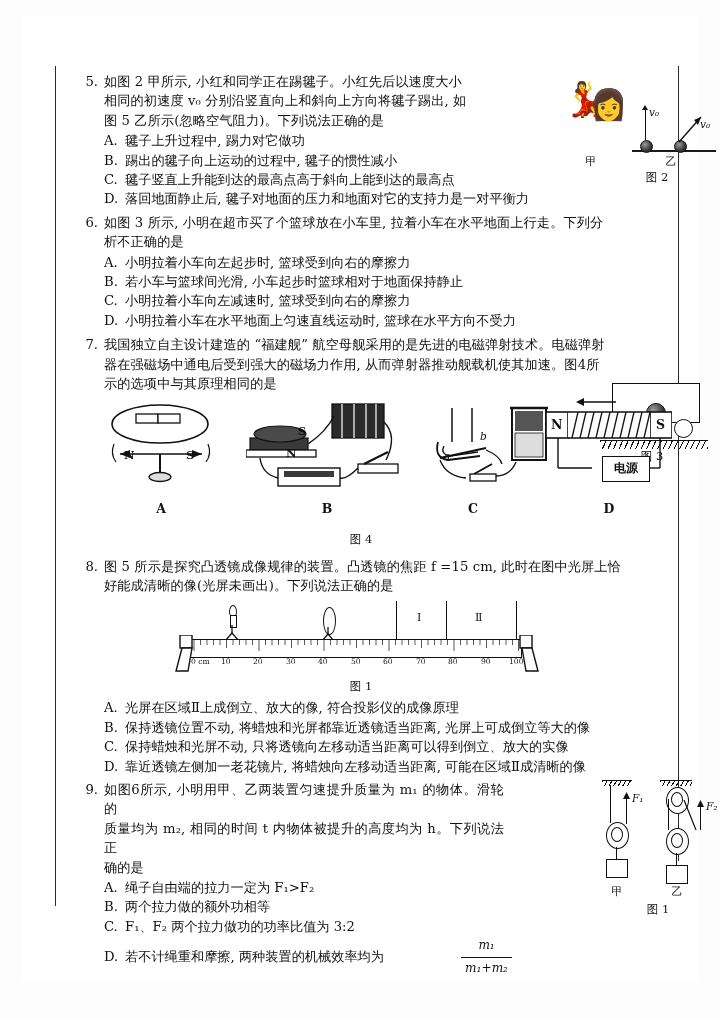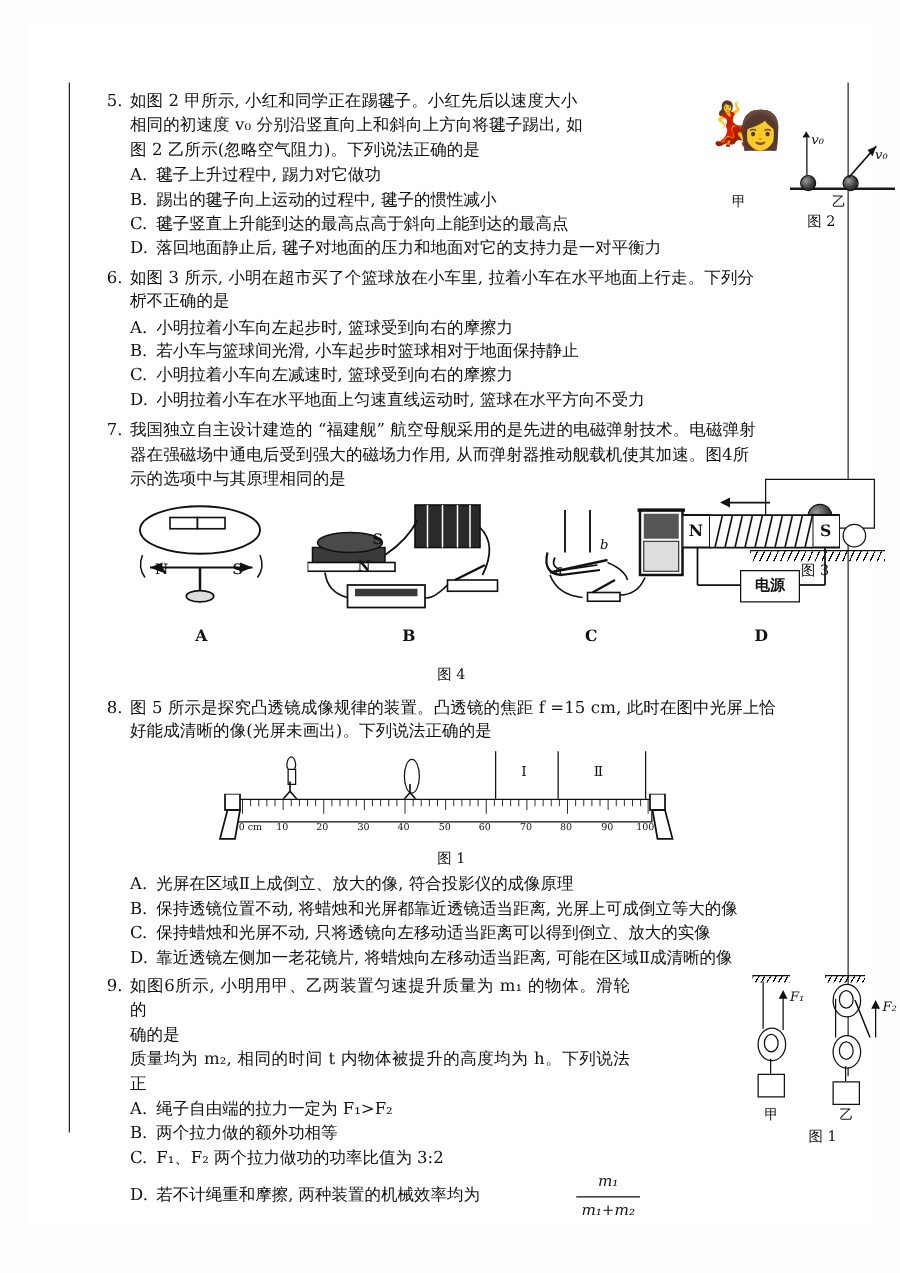--- a/index.html
+++ b/index.html
@@ -345,21 +345,21 @@
 
   <div class="content">
 
     <div class="q">
       <div class="q-head">
         <div class="q-num">5.</div>
         <div class="q-body">
           <div class="q-stem" style="width:392px;">
             <div>如图 2 甲所示, 小红和同学正在踢毽子。小红先后以速度大小</div>
             <div>相同的初速度 v₀ 分别沿竖直向上和斜向上方向将毽子踢出, 如</div>
-            <div>图 2 乙所示(忽略空气阻力)。下列说法正确的是</div>
+            <div>图 5 乙所示(忽略空气阻力)。下列说法正确的是</div>
           </div>
         </div>
       </div>
       <div class="opts">
         <div class="opt">
           <span class="opt-key">A.</span>
           <span class="opt-txt">毽子上升过程中, 踢力对它做功</span>
         </div>
         <div class="opt">
           <span class="opt-key">B.</span>
@@ -549,21 +549,21 @@
                 <path d="M90 36 L96 10"></path>
               <path d="M98 36 L104 10"></path>
             </g>
             <line x1="12" y1="36" x2="12" y2="66" stroke="#111" stroke-width="1.4"></line>
             <line x1="114" y1="36" x2="114" y2="66" stroke="#111" stroke-width="1.4"></line>
             <line x1="12" y1="66" x2="46" y2="66" stroke="#111" stroke-width="1.4"></line>
             <line x1="92" y1="66" x2="114" y2="66" stroke="#111" stroke-width="1.4"></line>
           </svg>
           <span class="ns-letter" style="left:5px; top:15px; font-size:12.5px;">N</span>
           <span class="ns-letter" style="left:110px; top:15px; font-size:12.5px;">S</span>
-          <div class="src-box" style="left:46px; top:54px; width:46px; height:24px;">电源</div>
+          <div class="src-box" style="left:56px; top:54px; width:46px; height:24px;">电源</div>
           <div class="dev-label">D</div>
         </div>
 
       </div>
       <div class="figcap" style="margin-top:2px; width:566px;">图 4</div>
     </div>
 
     <div class="q" style="margin-top:10px;">
       <div class="q-head">
         <div class="q-num">8.</div>
@@ -697,22 +697,22 @@
         </div>
       </div>
     </div>
 
     <div class="q" style="margin-top:4px; position:relative;">
       <div class="q-head">
         <div class="q-num">9.</div>
         <div class="q-body">
           <div class="q-stem" style="width:400px;">
             <div>如图6所示, 小明用甲、乙两装置匀速提升质量为 m₁ 的物体。滑轮的</div>
+            <div>质量均为 m₂, 相同的时间 t 内物体被提升的高度均为 h。下列说法正</div>
             <div>确的是</div>
-            <div>质量均为 m₂, 相同的时间 t 内物体被提升的高度均为 h。下列说法正</div>
           </div>
         </div>
       </div>
       <div class="opts" style="width:410px;">
         <div class="opt">
           <span class="opt-key">A.</span>
           <span class="opt-txt">绳子自由端的拉力一定为 F₁&gt;F₂</span>
         </div>
         <div class="opt">
           <span class="opt-key">B.</span>

